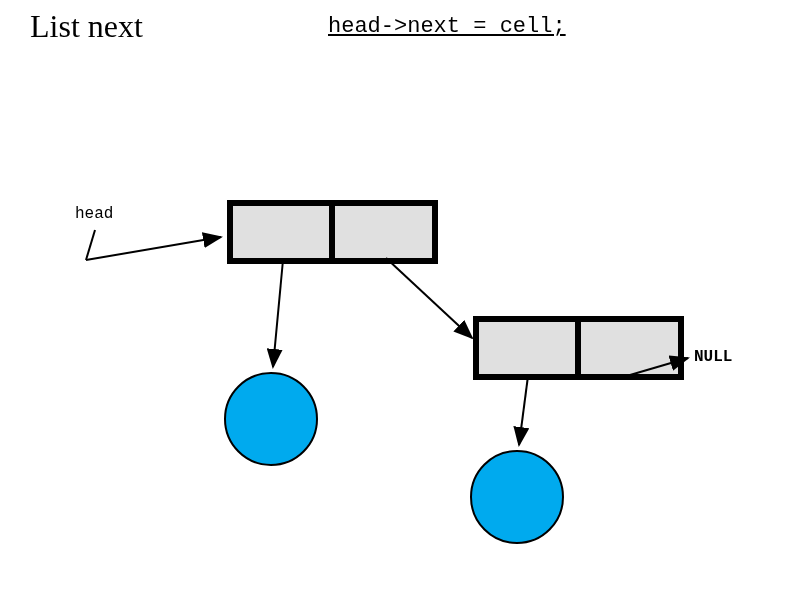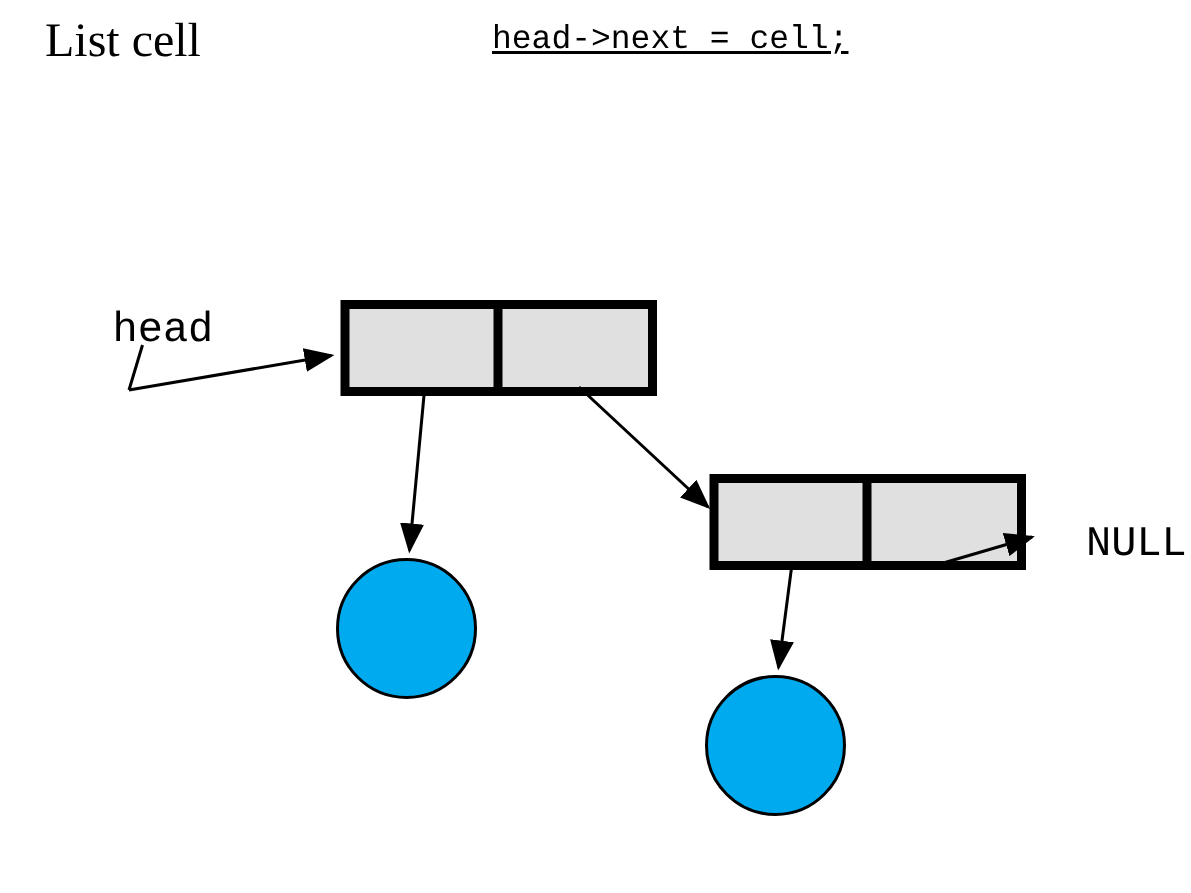--- a/index.html
+++ b/index.html
@@ -16,39 +16,39 @@
       font-size: 32px;
       font-family: "Times New Roman", serif;
     }
     .code {
       position: absolute;
       font-size: 22px;
       font-family: "Courier New", monospace;
     }
     .label {
       position: absolute;
-      font-size: 28px;
+      font-size: 16px;
       font-family: "Courier New", monospace;
     }
     svg {
       position: absolute;
       top: 0;
       left: 0;
     }
   </style>
 </head>
 <body>
 
-<div class="title" style="left:30px; top:8px;">List cell</div>
+<div class="title" style="left:30px; top:8px;">List next</div>
 
 <div class="code" style="left:328px; top:14px;text-decoration:underline;">head-&gt;next = cell;</div>
 
 <div class="label" style="left:75px; top:205px;">head</div>
 
-<div class="label" style="left:724px; top:348px;">NULL</div>
+<div class="label" style="left:694px; top:348px;font-weight:bold;">NULL</div>
 
 <svg width="794" height="595">
   <defs>
     <marker id="arrowhead" markerWidth="10" markerHeight="8" refX="9" refY="4" orient="auto">
       <polygon points="0 0, 10 4, 0 8" fill="black"></polygon>
     </marker>
   </defs>
 
   <g>
     <rect x="230" y="203" width="205" height="58" fill="#e0e0e0" stroke="black" stroke-width="6"></rect>

